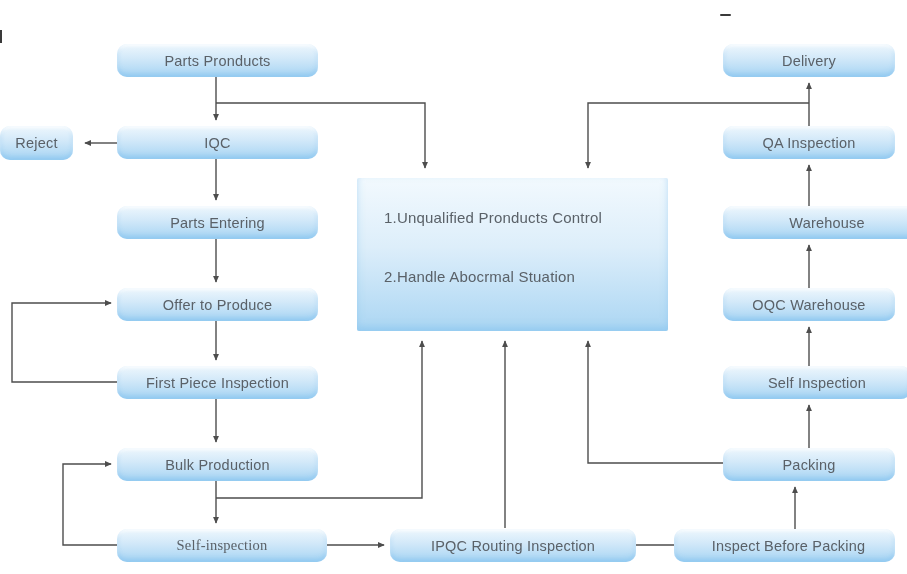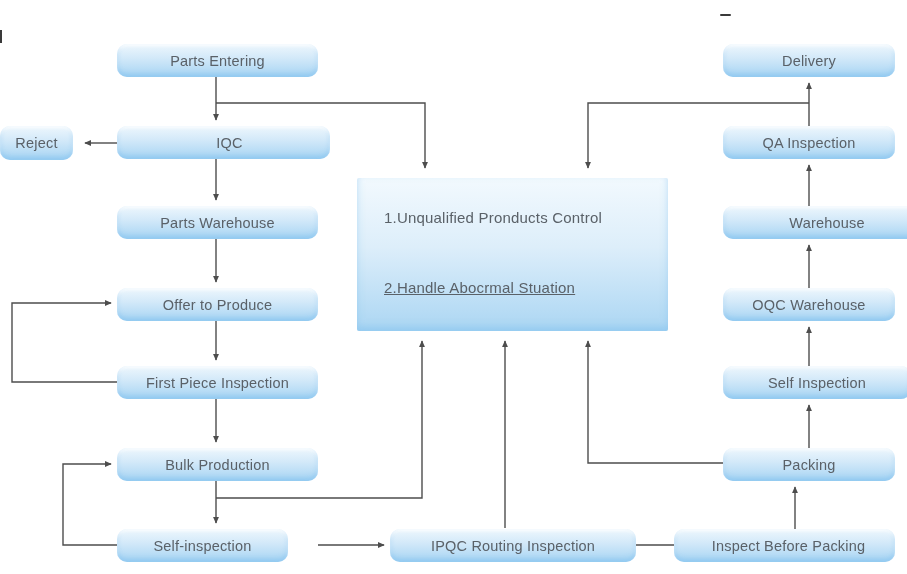--- a/index.html
+++ b/index.html
@@ -27,21 +27,21 @@
     left:357px;top:178px;width:311px;height:153px;
     border-radius:2px;
     background:linear-gradient(180deg,#f2f9fe 0%,#ddeefa 45%,#abd6f3 100%);
     box-shadow:inset 0 -4px 7px rgba(125,192,238,0.5);
     color:#5a6168;
     font-size:15px;
     letter-spacing:0.2px;
   }
   .bigbox .line{position:absolute;left:27px;white-space:nowrap;}
   .bigbox .line1{top:31px;}
-  .bigbox .line2{top:101px;text-decoration:underline;}
+  .bigbox .line2{top:90px;}
   .artifact{position:absolute;background:#3a3a3a;}
   .artifact-dash{left:720px;top:14px;width:11px;height:2px;border-radius:1px;}
   .artifact-edge{left:0;top:30px;width:2px;height:13px;}
 </style>
 </head>
 <body>
 
 <div class="stage">
 
   <svg class="connector-layer" width="907" height="574" viewBox="0 0 907 574" fill="none">
@@ -70,27 +70,27 @@
       <path d="M809,366 V327" marker-end="url(#arr)"></path>
       <path d="M809,288 V245" marker-end="url(#arr)"></path>
       <path d="M809,206 V165" marker-end="url(#arr)"></path>
       <path d="M809,126 V83" marker-end="url(#arr)"></path>
       <path d="M809,103 H588 V168" marker-end="url(#arr)"></path>
       <path d="M723,463 H588 V341" marker-end="url(#arr)"></path>
     </g>
   </svg>
 
   <div class="node" style="left:0;top:126px;width:73px;height:34px;text-align:center;">Reject</div>
-  <div class="node" style="left:117px;top:44px;width:201px;height:33px;">Parts Entering</div>
-  <div class="node" style="left:117px;top:126px;width:201px;height:33px;padding-left:12px;">IQC</div>
-  <div class="node" style="left:117px;top:206px;width:201px;height:33px;">Parts Warehouse</div>
+  <div class="node" style="left:117px;top:44px;width:201px;height:33px;">Parts Pronducts</div>
+  <div class="node" style="left:117px;top:126px;width:201px;height:33px;">IQC</div>
+  <div class="node" style="left:117px;top:206px;width:201px;height:33px;">Parts Entering</div>
   <div class="node" style="left:117px;top:288px;width:201px;height:33px;">Offer to Produce</div>
   <div class="node" style="left:117px;top:366px;width:201px;height:33px;">First Piece Inspection</div>
   <div class="node" style="left:117px;top:448px;width:201px;height:33px;">Bulk Production</div>
-  <div class="node" style="left:117px;top:529px;width:171px;height:33px;">Self-inspection</div>
+  <div class="node" style="left:117px;top:529px;width:210px;height:33px;font-family:Liberation Serif, serif;">Self-inspection</div>
 
   <div class="bigbox">
     <div class="line line1">1.Unqualified Pronducts Control</div>
     <div class="line line2">2.Handle Abocrmal Stuation</div>
   </div>
 
   <div class="node" style="left:390px;top:529px;width:246px;height:33px;">IPQC Routing Inspection</div>
   <div class="node" style="left:674px;top:529px;width:213px;height:33px;padding-left:8px;">Inspect Before Packing</div>
 
   <div class="node" style="left:723px;top:448px;width:172px;height:33px;">Packing</div>

